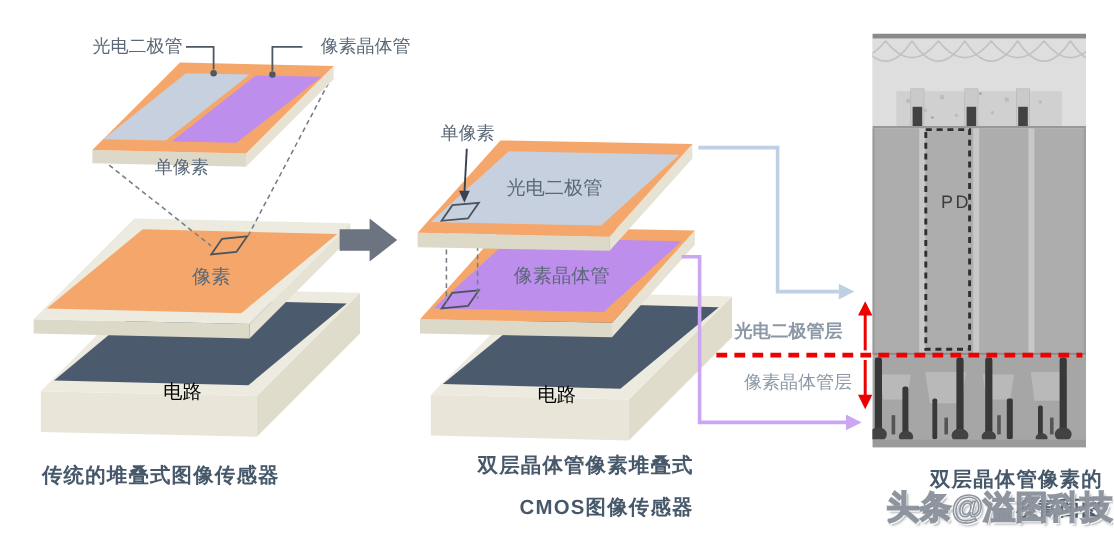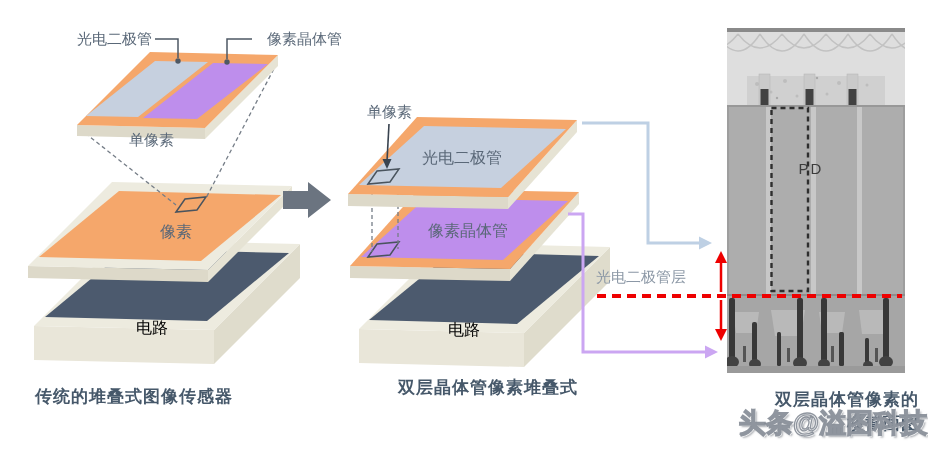--- a/index.html
+++ b/index.html
@@ -7,21 +7,21 @@
     position:relative;width:928px;height:449px;background:#ffffff;overflow:hidden;
     font-family:"Liberation Sans",sans-serif;
   }
   #shapes{position:absolute;left:0;top:0;z-index:2;pointer-events:none;}
   .em-image{position:absolute;left:727px;top:28px;width:178px;height:345px;z-index:1;}
   .lbl{position:absolute;text-align:right;color:#5A6878;font-size:15px;z-index:3;line-height:1.15;}
   .lbl.big{font-size:16px;}
   .lbl.white{color:#000000;margin-top:30px;}
   .lbl.layerside{color:#8C98A6;font-size:15px;}
   .caption{position:absolute;text-align:right;color:#46586A;font-size:17px;font-weight:bold;z-index:3;letter-spacing:1px;}
-  .pd{position:absolute;text-align:center;color:#3C3C3C;font-size:15px;letter-spacing:2px;z-index:3;padding-left:21px;}
+  .pd{position:absolute;text-align:right;color:#3C3C3C;font-size:15px;letter-spacing:2px;z-index:3;}
   .watermark{
     position:absolute;left:735px;top:405px;width:196px;text-align:center;z-index:5;
     font-size:27px;font-weight:bold;white-space:nowrap;
     color:rgba(244,246,248,0.55);
     -webkit-text-stroke:1.3px rgba(125,132,142,0.85);
     text-shadow:1px 1px 0 rgba(255,255,255,0.9),2px 2px 2px rgba(100,105,115,0.55);
   }
 </style>
 </head>
 <body>
@@ -215,20 +215,22 @@
   <div class="lbl" style="left:118px;top:131px;width:56px;">单像素</div>
   <div class="lbl big" style="left:136px;top:223px;width:56px;">像素</div>
   <div class="lbl big white" style="left:112px;top:289px;width:56px;">电路</div>
   <div class="caption" style="left:33px;top:385px;width:200px;">传统的堆叠式图像传感器</div>
 
   <div class="lbl" style="left:356px;top:103px;width:56px;">单像素</div>
   <div class="lbl big" style="left:412px;top:149px;width:90px;">光电二极管</div>
   <div class="lbl big" style="left:416px;top:222px;width:92px;">像素晶体管</div>
   <div class="lbl big white" style="left:424px;top:291px;width:56px;">电路</div>
   <div class="caption" style="left:338px;top:376px;width:240px;">双层晶体管像素堆叠式</div>
-
-  <div class="lbl layerside" style="left:586px;top:268px;width:100px;">光电二极管层</div>
+  <div class="caption" style="left:338px;top:411px;width:240px;">CMOS图像传感器</div>
+
+  <div class="lbl layerside" style="left:602px;top:268px;width:100px;font-weight:bold;">光电二极管层</div>
+  <div class="lbl layerside" style="left:610px;top:310px;width:100px;">像素晶体管层</div>
   <div class="pd" style="left:771px;top:160px;width:38px;">PD</div>
   <div class="caption" style="left:715px;top:388px;width:204px;">双层晶体管像素的</div>
   <div class="caption" style="left:715px;top:412px;width:204px;">横截面图</div>
 
   <div class="watermark">头条@溢图科技</div>
 </div>
 
 </body></html>

